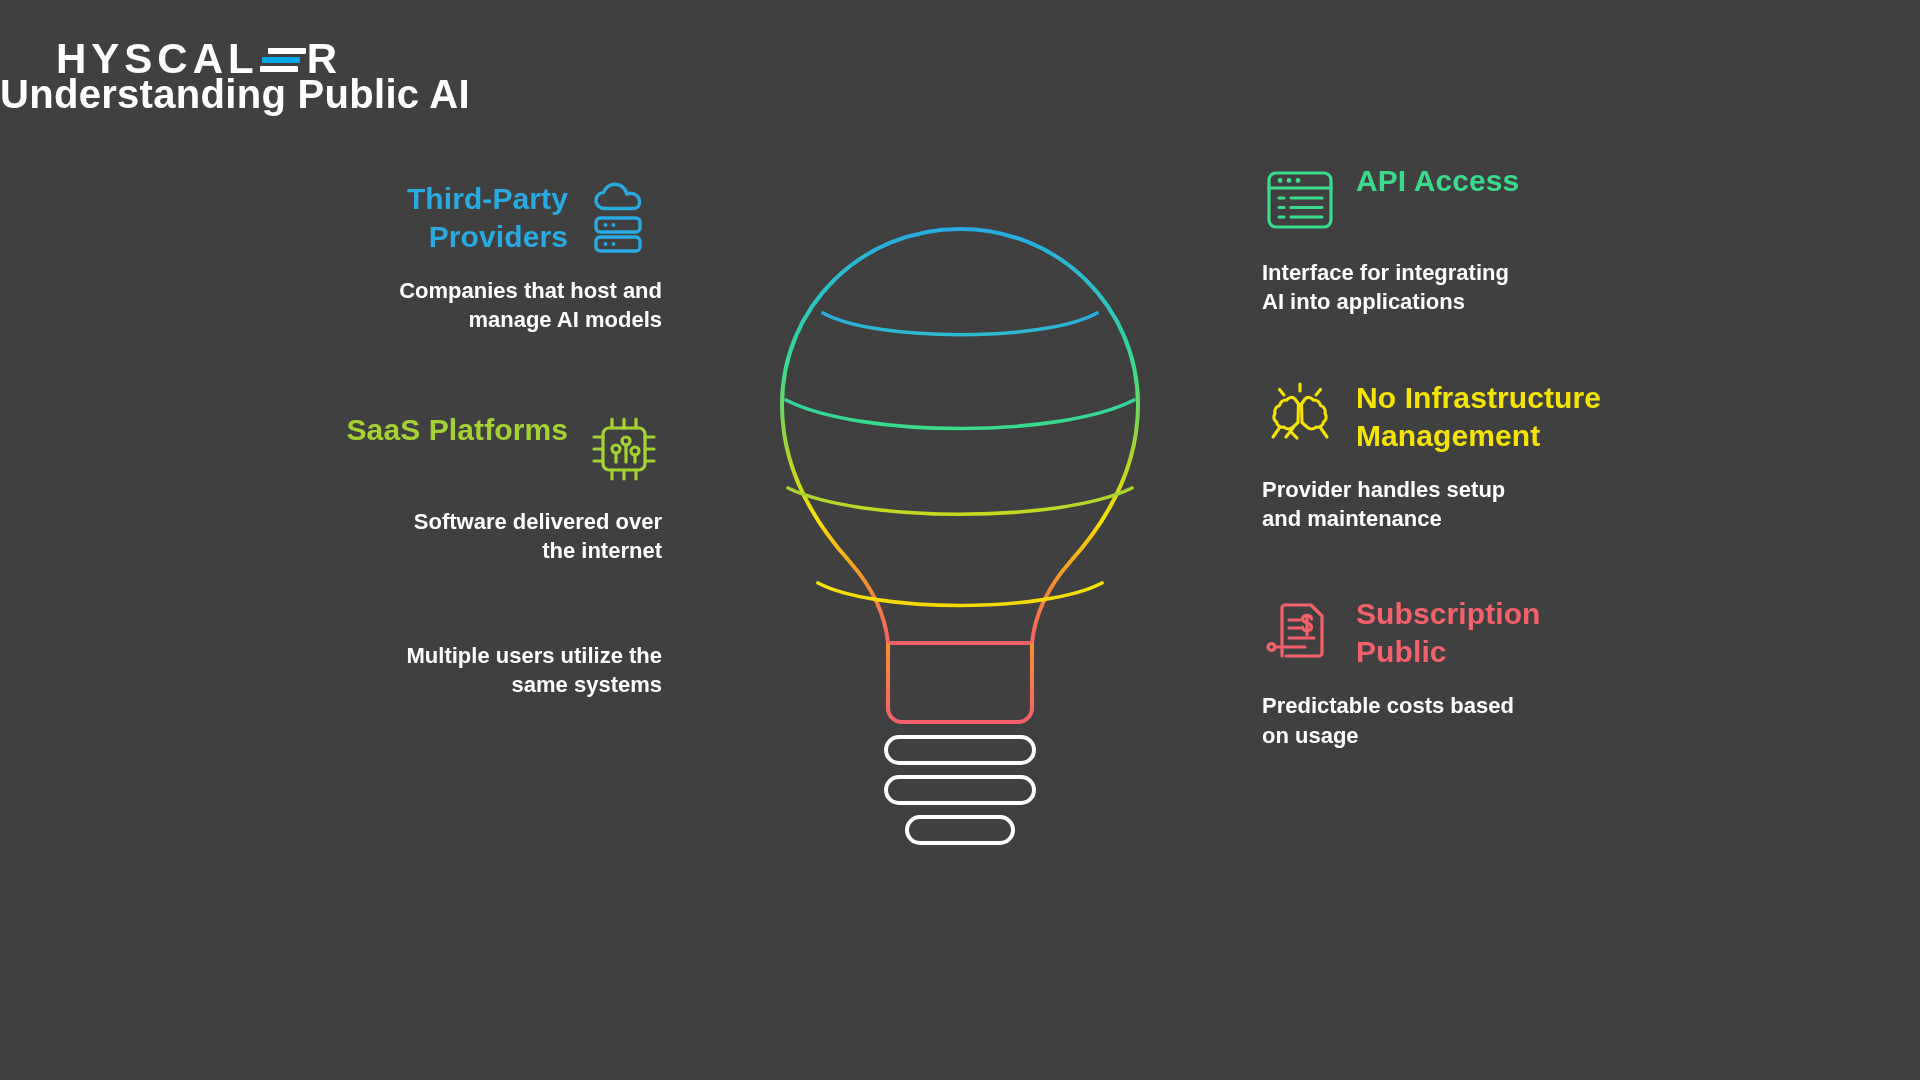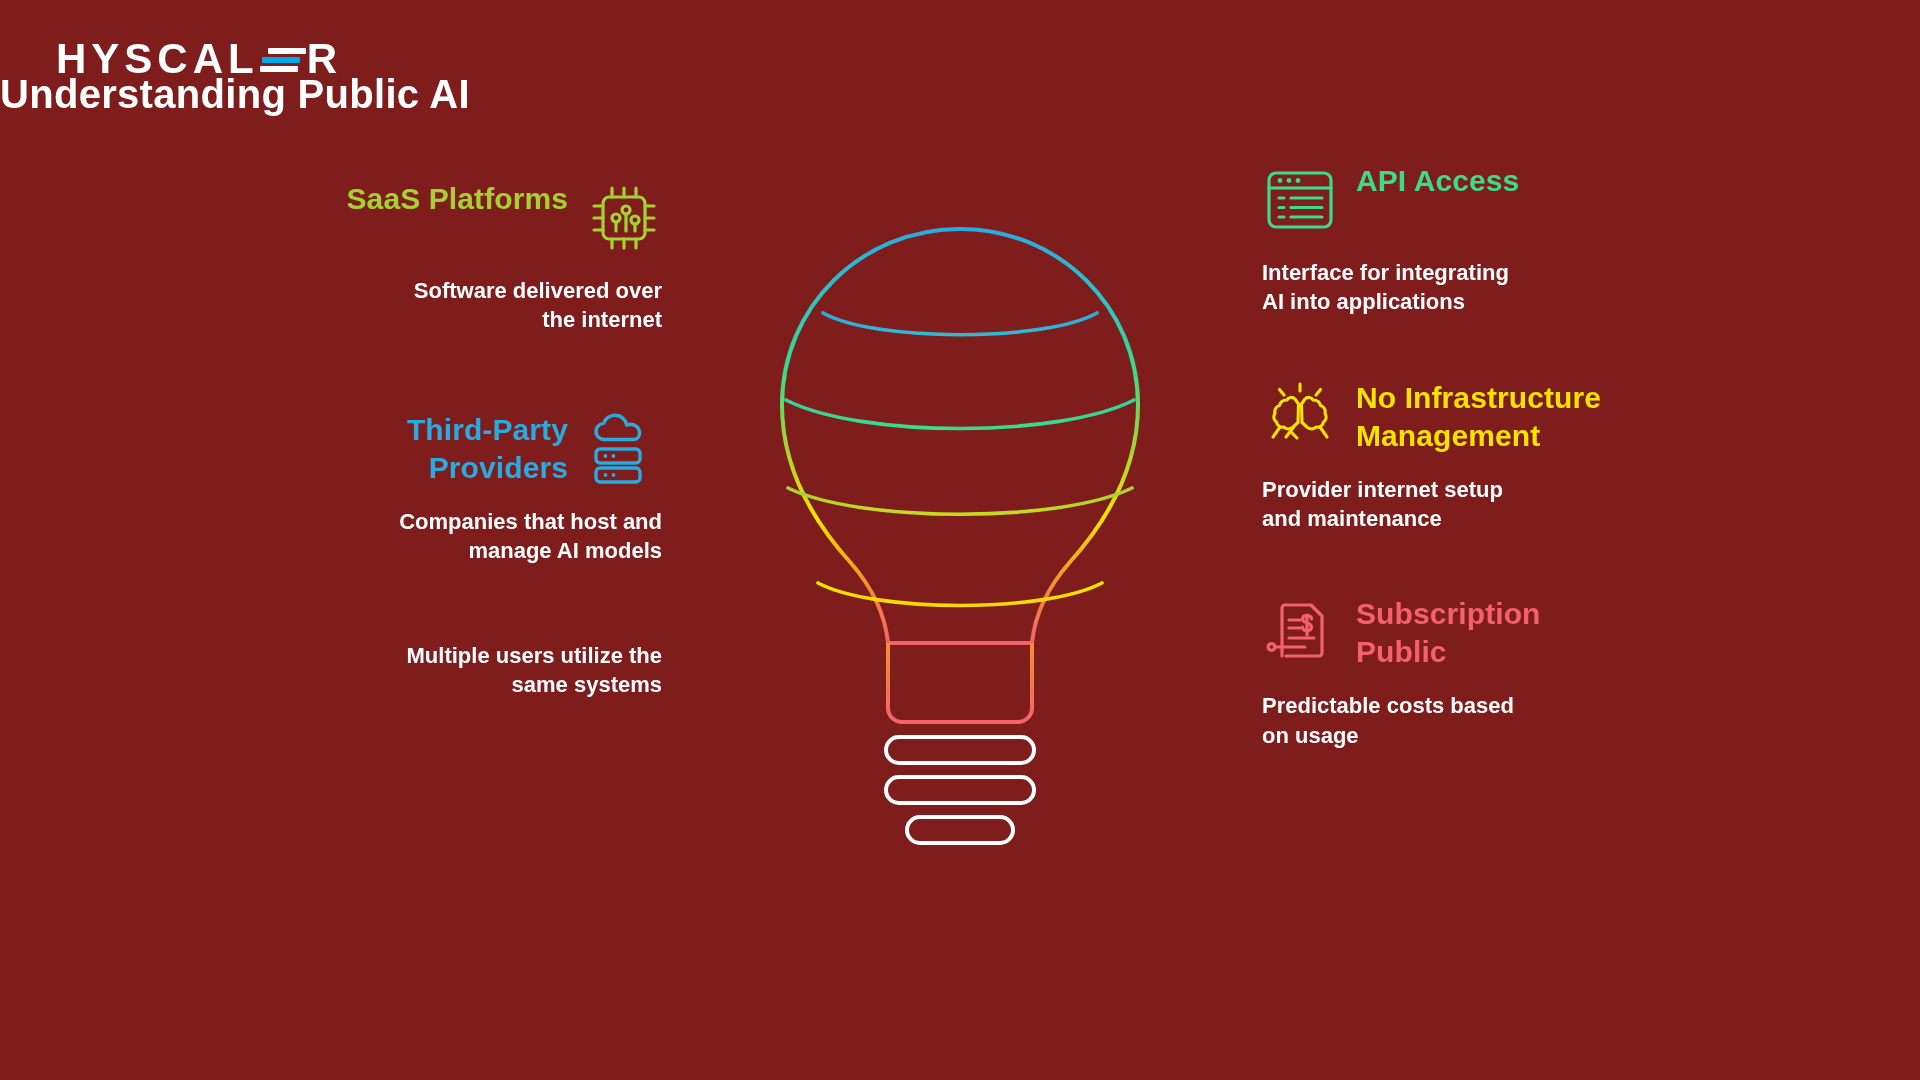--- a/index.html
+++ b/index.html
@@ -4,21 +4,21 @@
 <title>Understanding Public AI</title>
 <style>
   * { margin:0; padding:0; box-sizing:border-box; }
   html,body {
     width:1920px; height:1080px;
     background:#000000;
     overflow:hidden;
     font-family:"Liberation Sans", sans-serif;
     -webkit-font-smoothing:antialiased;
   }
-  .stage { position:relative; width:1920px; height:1080px; background:#7f1d1d; }
+  .stage { position:relative; width:1920px; height:1080px; background:#404040; }
 
   
   .logo {
     position:absolute; left:56px; top:38px;
     display:flex; align-items:center;
   }
   .logo-text {
     color:#ffffff;
     font-size:42px;
     font-weight:700;
@@ -104,20 +104,38 @@
         <i class="b1"></i>
         <i class="b2"></i>
         <i class="b3"></i>
       </span>
       <span class="logo-text">R</span>
   </div>
 
   <div class="page-title">Understanding Public AI</div>
 
   <div class="col col-left">
+
+    <div class="item">
+      <div class="head-row">
+        <div class="item-title" style="color:#29ABE2">Third-Party Providers</div>
+        <span class="icon-box">
+          <svg viewBox="0 0 76 76" fill="none" stroke="#29ABE2" stroke-width="3.4" stroke-linecap="round" stroke-linejoin="round">
+            <path d="M19 28.5 C13.8 28.5 10 24.9 10 20.4 C10 16.2 13.3 12.7 17.6 12.4 C19 7.7 23.5 4.3 28.8 4.3 C34.8 4.3 39.8 8.5 40.8 14.1 C41.9 13.6 43.2 13.3 44.5 13.3 C49.5 13.3 53.6 17.2 53.6 22 C53.6 25.7 51.2 28.5 48 28.5 Z"></path>
+            <rect x="10" y="38" width="44" height="14" rx="4.2"></rect>
+            <rect x="10" y="57" width="44" height="14" rx="4.2"></rect>
+            <circle cx="19.5" cy="45" r="1.9" fill="#29ABE2" stroke="none"></circle>
+            <circle cx="27.5" cy="45" r="1.9" fill="#29ABE2" stroke="none"></circle>
+            <circle cx="19.5" cy="64" r="1.9" fill="#29ABE2" stroke="none"></circle>
+            <circle cx="27.5" cy="64" r="1.9" fill="#29ABE2" stroke="none"></circle>
+          </svg>
+        </span>
+      </div>
+      <div class="item-desc">Companies that host and manage AI models</div>
+    </div>
 
     <div class="item">
       <div class="head-row">
         <div class="item-title" style="color:#A4D233">SaaS Platforms</div>
         <span class="icon-box">
           <svg viewBox="0 0 76 76" fill="none" stroke="#A4D233" stroke-width="3.2" stroke-linecap="round" stroke-linejoin="round">
             <rect x="17" y="17" width="42" height="42" rx="6"></rect>
             <path d="M26 17 V8 M38 17 V8 M50 17 V8 M26 59 V68 M38 59 V68 M50 59 V68"></path>
             <path d="M17 26 H8 M17 38 H8 M17 50 H8 M59 26 H68 M59 38 H68 M59 50 H68"></path>
             <circle cx="30" cy="38" r="4"></circle>
@@ -126,38 +144,20 @@
             <path d="M40 34 V51"></path>
             <circle cx="49" cy="40" r="4"></circle>
             <path d="M49 44 V51"></path>
           </svg>
         </span>
       </div>
       <div class="item-desc">Software delivered over the internet</div>
     </div>
 
     <div class="item">
-      <div class="head-row">
-        <div class="item-title" style="color:#29ABE2">Third-Party Providers</div>
-        <span class="icon-box">
-          <svg viewBox="0 0 76 76" fill="none" stroke="#29ABE2" stroke-width="3.4" stroke-linecap="round" stroke-linejoin="round">
-            <path d="M19 28.5 C13.8 28.5 10 24.9 10 20.4 C10 16.2 13.3 12.7 17.6 12.4 C19 7.7 23.5 4.3 28.8 4.3 C34.8 4.3 39.8 8.5 40.8 14.1 C41.9 13.6 43.2 13.3 44.5 13.3 C49.5 13.3 53.6 17.2 53.6 22 C53.6 25.7 51.2 28.5 48 28.5 Z"></path>
-            <rect x="10" y="38" width="44" height="14" rx="4.2"></rect>
-            <rect x="10" y="57" width="44" height="14" rx="4.2"></rect>
-            <circle cx="19.5" cy="45" r="1.9" fill="#29ABE2" stroke="none"></circle>
-            <circle cx="27.5" cy="45" r="1.9" fill="#29ABE2" stroke="none"></circle>
-            <circle cx="19.5" cy="64" r="1.9" fill="#29ABE2" stroke="none"></circle>
-            <circle cx="27.5" cy="64" r="1.9" fill="#29ABE2" stroke="none"></circle>
-          </svg>
-        </span>
-      </div>
-      <div class="item-desc">Companies that host and manage AI models</div>
-    </div>
-
-    <div class="item">
       <div class="item-desc">Multiple users utilize the same systems</div>
     </div>
 
   </div>
 
   <div class="col col-right">
 
     <div class="item">
       <div class="head-row">
         <span class="icon-box">
@@ -187,21 +187,21 @@
             <path d="M33 20 C30.5 17.5 26.5 18 25 21 C21.5 20.5 18 23 17.5 26.5 C14 27.5 12 31 13 34.5 C11 37 11.5 41 14.5 43 C15 46.5 18.5 49 22 48 C24 50.5 28 50.5 30.5 48.5 L36 43.5 L36.5 25 Z"></path>
             <path d="M43 20 C45.5 17.5 49.5 18 51 21 C54.5 20.5 58 23 58.5 26.5 C62 27.5 64 31 63 34.5 C65 37 64.5 41 61.5 43 C61 46.5 57.5 49 54 48 C52 50.5 48 50.5 45.5 48.5 L40 43.5 L39.5 25 Z"></path>
             <path d="M18 48 L11 58"></path>
             <path d="M58 48 L65 58"></path>
             <path d="M31 49 L24 58"></path>
             <path d="M29 53 L35 59"></path>
           </svg>
         </span>
         <div class="item-title" style="color:#F5E400">No Infrastructure Management</div>
       </div>
-      <div class="item-desc">Provider internet setup and maintenance</div>
+      <div class="item-desc">Provider handles setup and maintenance</div>
     </div>
 
     <div class="item">
       <div class="head-row">
         <span class="icon-box">
           <svg viewBox="0 0 76 76" fill="none" stroke="#F4616A" stroke-width="3.2" stroke-linecap="round" stroke-linejoin="round">
             <path d="M20 61 V13 A3 3 0 0 1 23 10 H49 L60 21 V58 A3 3 0 0 1 57 61 H24"></path>
             <path d="M27 25 H38 M27 33 H38"></path>
             <path d="M45 20 V40"></path>
             <path d="M49.5 24 C49.5 21.8 47.6 20.6 45 20.6 C42.4 20.6 40.5 21.9 40.5 24 C40.5 28.5 49.5 27.2 49.5 32 C49.5 34.3 47.6 35.6 45 35.6 C42.4 35.6 40.5 34.2 40.5 32"></path>

